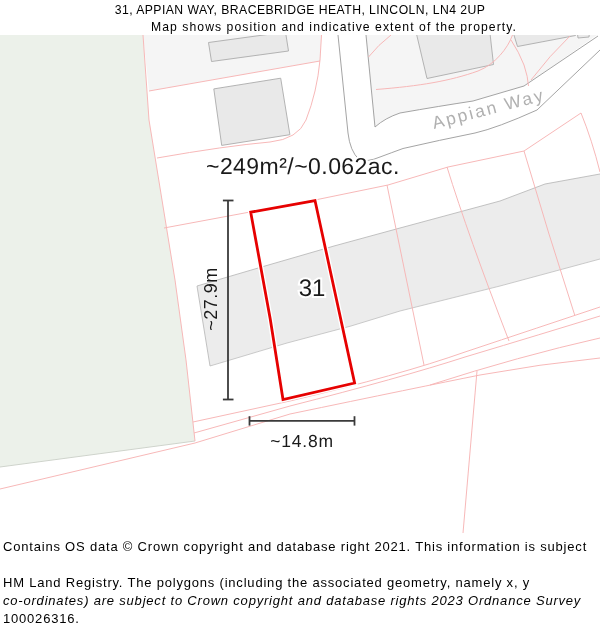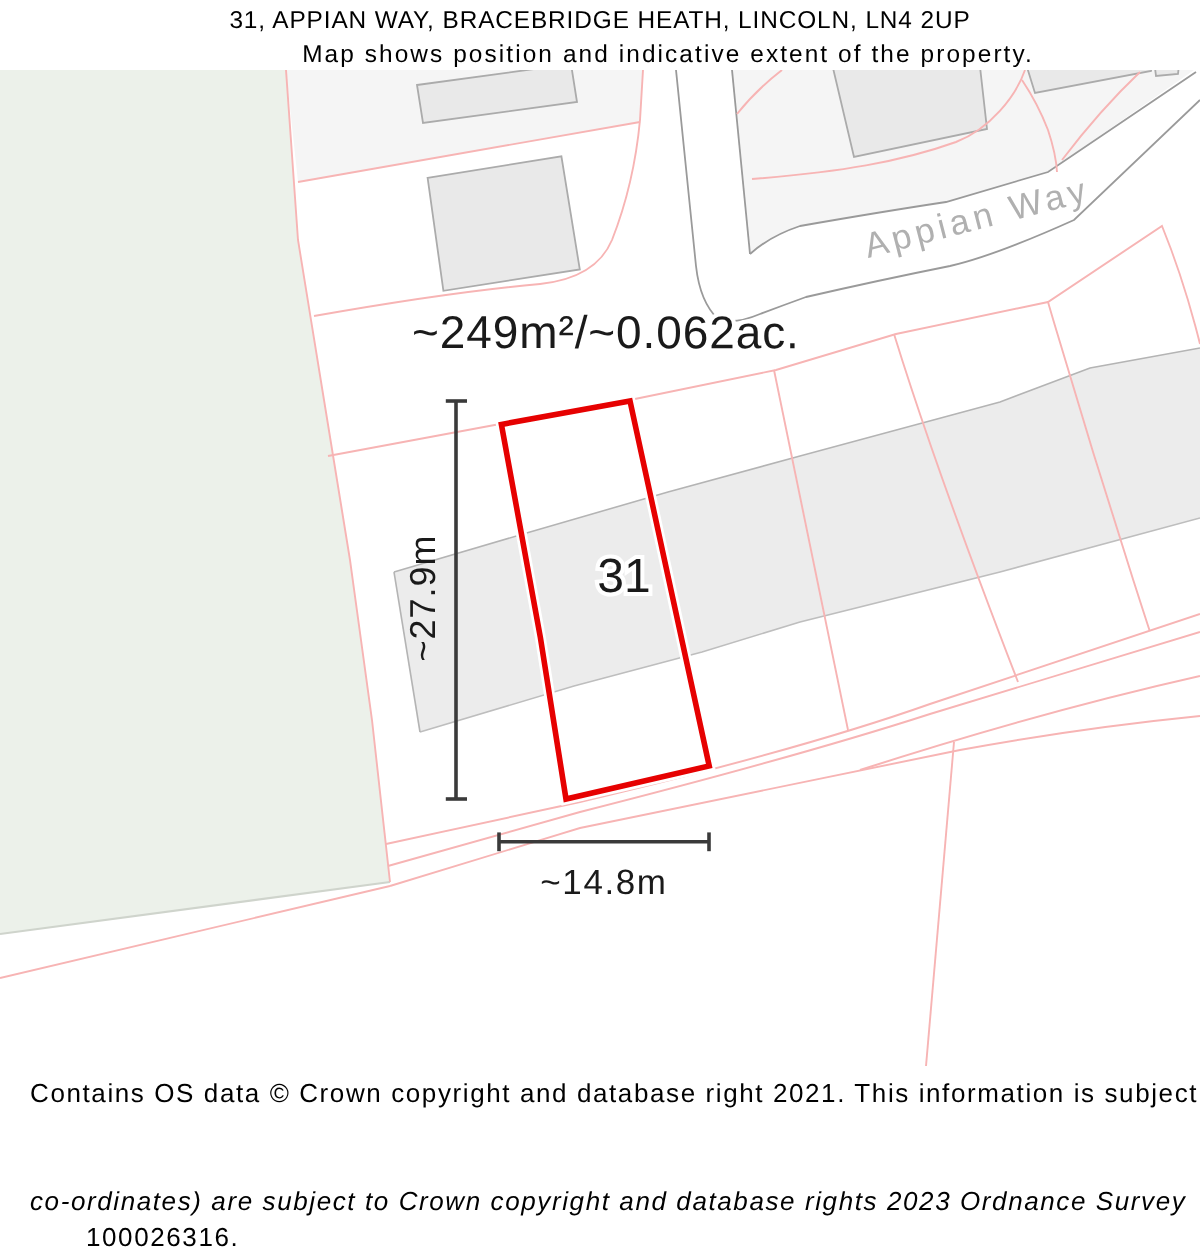--- a/index.html
+++ b/index.html
@@ -1,20 +1,20 @@
 <!DOCTYPE html>
 <html><head>
 <meta charset="utf-8">
 <style>
   html,body{margin:0;padding:0;background:#fff;}
   *{-webkit-font-smoothing:antialiased;}
   #page{position:relative;width:600px;height:625px;overflow:hidden;background:#fff;
         font-family:"Liberation Sans", sans-serif;}
   .hdr{position:absolute;left:0;width:600px;text-align:center;color:#000;transform:translateZ(0);opacity:0.999;}
-  .ftr{position:absolute;left:15px;color:#000;font-size:13px;letter-spacing:0.8px;white-space:nowrap;transform:translateZ(0);opacity:0.999;}
+  .ftr{position:absolute;left:3px;color:#000;font-size:13px;letter-spacing:0.8px;white-space:nowrap;transform:translateZ(0);opacity:0.999;}
 </style>
 </head>
 <body>
 <div id="page">
 
   <div class="hdr" style="top:3px;font-size:12.2px;letter-spacing:0.45px;">31, APPIAN WAY, BRACEBRIDGE HEATH, LINCOLN, LN4 2UP</div>
 
   <div class="hdr" style="top:19.5px;font-size:12.2px;letter-spacing:1.05px;padding-left:34px;">Map shows position and indicative extent of the property.</div>
 
   <svg width="600" height="498" viewBox="0 35 600 498" style="position:absolute;top:35px;left:0;transform:translateZ(0);opacity:0.999;" xmlns="http://www.w3.org/2000/svg">
@@ -108,17 +108,18 @@
     <text x="312" y="296" font-size="24" fill="#1a1a1a" stroke="#fff" stroke-width="4" paint-order="stroke" text-anchor="middle" transform="rotate(0.03 312 296)">31</text>
 
     <text x="302" y="447" font-size="17.5" letter-spacing="0.8" fill="#1a1a1a" text-anchor="middle" transform="rotate(0.03 302 447)">~14.8m</text>
 
     <text x="212.5" y="299" font-size="18" letter-spacing="0.5" fill="#1a1a1a" text-anchor="middle" transform="rotate(-90 212.5 299)" dominant-baseline="middle">~27.9m</text>
   </svg>
 
   <div class="ftr" style="top:538.5px;">Contains OS data © Crown copyright and database right 2021. This information is subject</div>
 
 
+  <div class="ftr" style="top:574.5px;">HM Land Registry. The polygons (including the associated geometry, namely x, y</div>
 
   <div class="ftr" style="top:592.5px;font-style:italic;">co-ordinates) are subject to Crown copyright and database rights 2023 Ordnance Survey</div>
 
-  <div class="ftr" style="top:610.5px;margin-left:28px;">100026316.</div>
+  <div class="ftr" style="top:610.5px;">100026316.</div>
 </div>
 
 </body></html>

